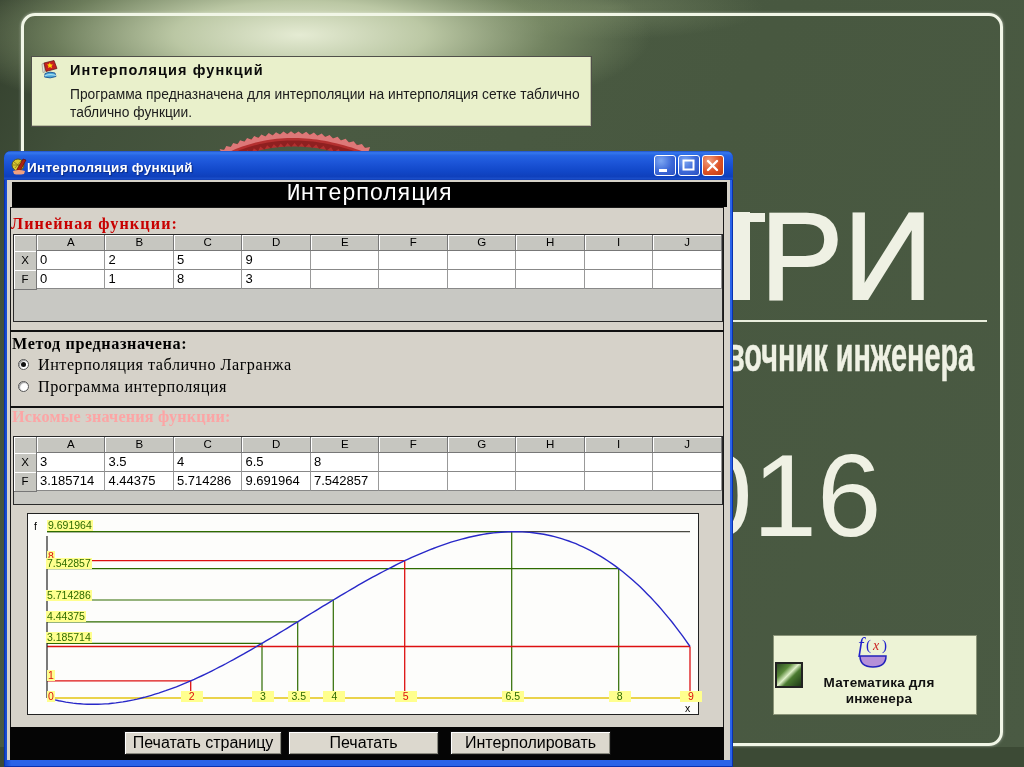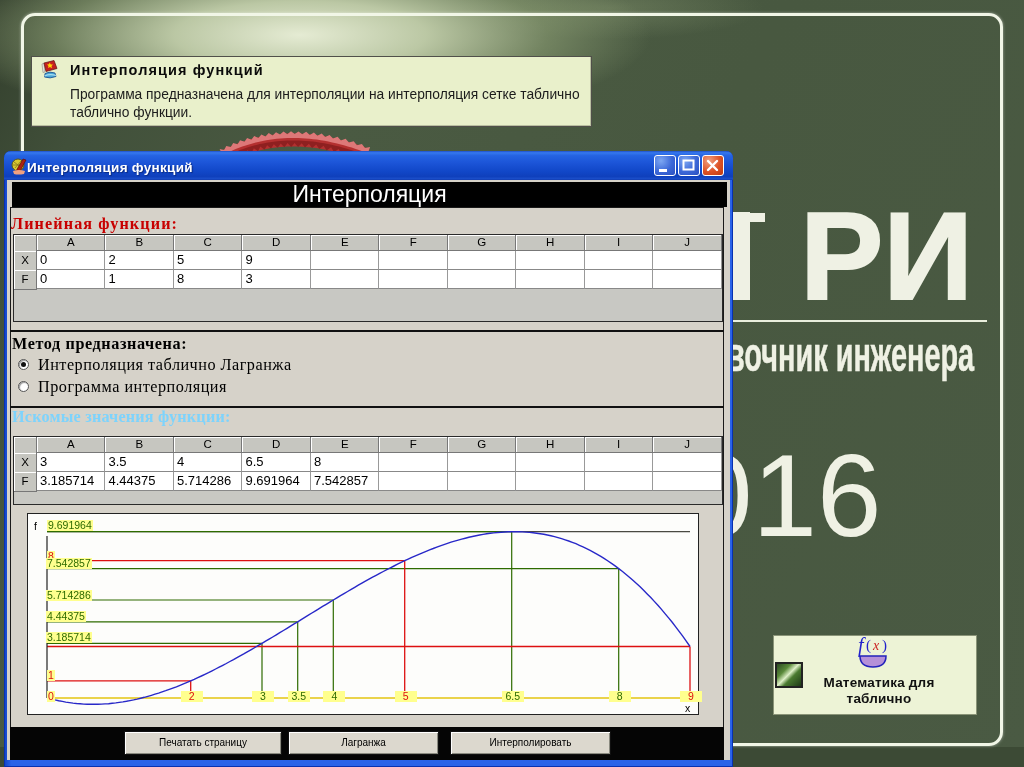--- a/index.html
+++ b/index.html
@@ -5,21 +5,21 @@
 .abs{position:absolute}
 #bg{left:0;top:0;width:1024px;height:767px;
  background:
  radial-gradient(ellipse 450px 120px at 300px 35px, rgba(234,240,216,.97) 0%, rgba(203,215,178,.88) 28%, rgba(148,166,122,.55) 55%, rgba(73,90,64,0) 78%),
  radial-gradient(ellipse 220px 45px at 610px 8px, rgba(140,156,116,.42) 0%, rgba(72,89,64,0) 70%),
  linear-gradient(118deg, #333f2d 0%, #41503a 10%, #4a5a42 28%, #485840 55%, #4a5a43 100%);
 }
 #bgdark{left:0;top:747px;width:1024px;height:20px;background:#3c4a35}
 #frame{left:21px;top:13px;width:976px;height:727px;border:3px solid #f1f6e7;border-radius:14px;box-shadow:0 0 3px rgba(255,255,255,.5)}
 .bigtxt{color:#eff1e4;white-space:nowrap;transform-origin:left top}
-#pri{left:800px;top:193px;font-size:125px;line-height:125px;font-weight:bold;-webkit-text-stroke:1.8px #eff1e4}
+#pri{left:760px;top:193px;font-size:125px;line-height:125px;font-weight:normal;-webkit-text-stroke:1.8px #eff1e4}
 #pribar{left:730px;top:212px;width:20px;height:88px;background:#eff1e4}
 #pristub{left:748px;top:213px;width:17px;height:9px;background:#eff1e4}
 #hline{left:660px;top:320px;width:327px;height:2px;background:#e9eedd}
 #vochnik{left:727px;top:330px;font-size:49px;line-height:49px;font-weight:bold;-webkit-text-stroke:.55px #eff1e4;transform:scaleX(.589)}
 #y016{left:688px;top:438px;font-size:116px;line-height:116px}
 #logobox{left:773px;top:635px;width:202px;height:78px;background:#edf3d6;border:1px solid #8a9478}
 #logoq{left:775px;top:662px;width:24px;height:22px;border:2px solid #222;background:linear-gradient(135deg,#2c4a22 0%,#5a8a3a 30%,#dff0c8 48%,#4a7a30 62%,#1e3a16 100%)}
 .logotxt{text-align:center;font-weight:bold;font-size:13.5px;color:#111;letter-spacing:.2px}
 
 #tip{left:31px;top:56px;width:559px;height:69px;background:#e9f0cb;border:1px solid #50504a;box-shadow:inset -1px -1px 0 #b9bfa0}
@@ -32,21 +32,21 @@
 #winbody{left:7px;top:180px;width:723px;height:580px;background:#d6d2c9}
 #titlebar{left:4px;top:151px;width:729px;height:29px;border-radius:7px 7px 0 0;
  background:linear-gradient(180deg,#2050c8 0%,#3578ee 6%,#2563e2 16%,#1c55d8 40%,#1147c8 70%,#0f40bc 88%,#1c50cc 97%,#0c32a0 100%)}
 #wintitle{left:27px;top:160px;color:#fff;font-weight:bold;font-size:13.5px;letter-spacing:.3px;text-shadow:1px 1px 1px #0a2a80}
 .wbtn{top:155px;width:22px;height:21px;border:1px solid #fff;border-radius:3px;box-sizing:border-box;
  background:radial-gradient(circle at 30% 25%,#7da7f2 0%,#3c68d8 55%,#2a50c0 100%)}
 .wbtn svg{position:absolute;left:0;top:0}
 #bclose{background:radial-gradient(circle at 30% 25%,#f0a080 0%,#dd5226 55%,#c03a10 100%)}
 
 #banner{left:12px;top:182px;width:715px;height:25px;background:#000}
-#bannertxt{left:12px;top:181px;width:715px;text-align:center;color:#fff;font-family:Liberation Sans, sans-serif;font-size:23px}
+#bannertxt{left:12px;top:181px;width:715px;text-align:center;color:#fff;font-family:Liberation Mono, monospace;font-size:23px}
 
 #cframe{left:10px;top:207px;width:714px;height:553px;border:1px solid #1a1a1a;box-sizing:border-box;background:#d6d2c9}
 .sep{left:10px;width:714px;height:2px;background:#111}
 .headserif{font-family:"Liberation Serif",serif;font-weight:bold;font-size:16.2px}
 
 .grid{left:13px;width:710px;background:#c8c8c3;border:1px solid #2a2a2a;box-sizing:border-box}
 .grow{position:absolute;left:0;width:708px;display:flex}
 .hc{box-sizing:border-box;background:#c6c6c0;border-right:1px solid #777;border-bottom:1px solid #777;box-shadow:inset 1px 1px 0 #fff;
  text-align:center;font-size:11.5px;color:#000;line-height:15px}
 .dc{box-sizing:border-box;background:#fff;border-right:1px solid #999;border-bottom:1px solid #888;
@@ -57,21 +57,21 @@
 .rdot{width:5px;height:5px;border-radius:50%;background:#111}
 .rlabel{font-family:"Liberation Serif",serif;font-size:16.2px;color:#000;letter-spacing:.5px}
 
 #chartbox{left:27px;top:513px;width:672px;height:202px;background:#fdfdfb;border:1px solid #222;box-sizing:border-box}
 .cl{position:absolute;font-size:10.5px;line-height:10.5px;background:#ffff8e;padding:0 1px;white-space:nowrap}
 .cl.g{color:#2e6b00}.cl.r{color:#dd1010}.cx{text-align:center}
 
 #bbar{left:10px;top:727px;width:714px;height:33px;background:#050505}
 .btn{top:731px;height:24px;background:#dcd8ce;border:1px solid #111;box-sizing:border-box;
  box-shadow:inset 1px 1px 0 #fff,inset -1px -1px 0 #8a8a80;
- text-align:center;font-size:10px;color:#000;line-height:22px}
+ text-align:center;font-size:16px;color:#000;line-height:22px}
 </style></head>
 <body>
 <div class="abs" id="bg"></div>
 <div class="abs" id="bgdark"></div>
 <div class="abs" id="frame"></div>
 <div class="abs bigtxt" id="pri">РИ</div>
 <div class="abs" id="pribar"></div>
 <div class="abs" id="pristub"></div>
 <div class="abs" id="hline"></div>
 <div class="abs bigtxt" id="vochnik">вочник инженера</div>
@@ -79,21 +79,21 @@
 <div class="abs" id="logobox"></div>
 <svg class="abs" style="left:846px;top:634px" width="70" height="36" viewBox="0 0 70 36">
  <path d="M14 22 Q14 33 27 33 Q40 33 40 22 Z" fill="#b590d8" stroke="#2222bb" stroke-width="1.5"></path>
  <text x="12" y="18" font-family="Liberation Serif,serif" font-style="italic" font-size="20" fill="#2222cc">f</text>
  <text x="20" y="16" font-family="Liberation Serif,serif" font-size="15" fill="#2222cc">(</text>
  <text x="27" y="16" font-family="Liberation Serif,serif" font-style="italic" font-size="14" fill="#cc2222">x</text>
  <text x="36" y="16" font-family="Liberation Serif,serif" font-size="15" fill="#2222cc">)</text>
 </svg>
 <div class="abs" id="logoq"></div>
 <div class="abs logotxt" style="left:783px;top:675px;width:192px">Математика для</div>
-<div class="abs logotxt" style="left:783px;top:691px;width:192px">таблично</div>
+<div class="abs logotxt" style="left:783px;top:691px;width:192px">инженера</div>
 <svg class="abs" style="left:215px;top:124px" width="160" height="32" viewBox="0 0 160 32">
     <polygon points="5.6,27.1 8.9,25.4 12.2,23.9 15.6,22.4 19.0,20.9 22.4,19.6 25.8,18.3 29.3,17.2 32.8,16.1 36.2,15.1 39.8,14.2 43.3,13.3 46.8,12.6 50.4,11.9 54.0,11.3 57.6,10.8 61.3,10.4 64.9,10.0 68.6,9.8 72.3,9.6 76.0,9.5 79.7,9.5 83.5,9.6 87.2,9.7 91.0,10.0 94.8,10.3 98.7,10.7 102.5,11.2 106.4,11.8 110.3,12.4 114.2,13.1 118.1,14.0 122.1,14.9 126.0,15.9 130.0,16.9 134.0,18.1 138.1,19.3 142.1,20.6 146.2,22.0 150.3,23.5 154.4,25.1 149.7,37.2 145.7,35.7 141.8,34.3 138.0,33.0 134.1,31.7 130.3,30.5 126.5,29.4 122.8,28.4 119.1,27.5 115.3,26.7 111.7,25.9 108.0,25.2 104.4,24.6 100.8,24.1 97.2,23.6 93.6,23.2 90.1,22.9 86.6,22.7 83.1,22.6 79.6,22.5 76.2,22.5 72.7,22.6 69.3,22.7 66.0,23.0 62.6,23.3 59.3,23.7 56.0,24.1 52.7,24.7 49.4,25.3 46.1,26.0 42.9,26.8 39.7,27.6 36.5,28.5 33.3,29.5 30.1,30.6 27.0,31.8 23.9,33.0 20.8,34.3 17.7,35.7 14.6,37.1 11.4,38.7" fill="#b43030"></polygon>
     <polygon points="4.6,25.1 9.1,26.0 11.3,21.9 15.8,22.9 18.2,18.9 22.6,20.2 25.1,16.3 29.5,17.7 32.1,14.0 36.4,15.7 39.2,12.0 43.4,13.9 46.4,10.4 50.5,12.5 53.7,9.1 57.7,11.4 61.0,8.2 65.0,10.6 68.5,7.6 72.3,10.2 76.0,7.3 79.7,10.1 83.5,7.4 87.2,10.3 91.2,7.8 94.8,10.9 98.9,8.5 102.4,11.8 106.7,9.6 110.2,13.0 114.6,11.0 118.0,14.6 122.6,12.7 125.9,16.4 130.6,14.8 133.9,18.6 138.7,17.2 141.9,21.2 146.9,19.9 150.0,24.1 155.1,23.0 152.8,29.3 148.7,27.7 144.7,26.3 140.7,24.9 136.7,23.6 132.8,22.4 128.8,21.3 124.9,20.2 121.0,19.2 117.2,18.4 113.3,17.6 109.5,16.8 105.7,16.2 101.9,15.6 98.2,15.2 94.4,14.8 90.7,14.5 87.0,14.2 83.3,14.1 79.7,14.0 76.0,14.0 72.4,14.1 68.8,14.3 65.3,14.5 61.7,14.8 58.2,15.3 54.7,15.7 51.2,16.3 47.7,17.0 44.3,17.7 40.8,18.5 37.4,19.4 34.0,20.4 30.7,21.4 27.3,22.6 24.0,23.8 20.7,25.1 17.4,26.5 14.1,27.9 10.8,29.5 7.6,31.1" fill="#dd7878"></polygon>
     <polygon points="11.6,39.2 13.0,34.0 17.9,36.1 19.4,31.1 24.1,33.4 25.8,28.5 30.3,31.1 32.2,26.2 36.6,29.0 38.8,24.2 43.0,27.3 45.4,22.6 49.5,25.8 52.1,21.2 56.0,24.6 58.8,20.2 62.7,23.8 65.7,19.5 69.4,23.2 72.6,19.1 76.2,23.0 79.6,19.0 83.1,23.1 86.7,19.2 90.0,23.4 93.9,19.7 97.1,24.1 101.2,20.6 104.3,25.1 108.6,21.8 111.6,26.4 116.1,23.2 118.9,28.0 123.7,25.1 126.4,29.9 131.3,27.2 134.0,32.2 139.1,29.6 141.7,34.8 146.9,32.4 149.5,37.7 151.9,31.6 147.8,30.1 143.8,28.6 139.9,27.3 136.0,26.0 132.0,24.8 128.2,23.7 124.3,22.6 120.4,21.7 116.6,20.8 112.8,20.0 109.1,19.3 105.3,18.7 101.6,18.1 97.9,17.6 94.2,17.3 90.5,16.9 86.9,16.7 83.3,16.6 79.7,16.5 76.1,16.5 72.5,16.6 69.0,16.8 65.5,17.0 62.0,17.3 58.5,17.7 55.1,18.2 51.6,18.8 48.2,19.4 44.8,20.1 41.5,20.9 38.1,21.8 34.8,22.8 31.5,23.8 28.2,24.9 24.9,26.1 21.6,27.4 18.4,28.8 15.1,30.2 11.9,31.7 8.7,33.4" fill="#8e2020"></polygon>
   </svg>
 <div class="abs" id="tip"></div>
 <svg class="abs" style="left:40px;top:59px" width="20" height="22" viewBox="0 0 20 22">
  <polygon points="2,5 4,4 5,13 3,13.5" fill="#e8e4da" stroke="#777" stroke-width=".5"></polygon>
  <polygon points="4,4 14,1.5 17,9.5 6,12.5" fill="#c42020" stroke="#5e0e0e" stroke-width=".7"></polygon>
  <polygon points="9.6,3.6 10.8,5.5 13,5.6 11.5,7 12,9.2 10,8.1 8,9 8.5,6.9 7,5.4 9.1,5.3" fill="#ffd400"></polygon>
@@ -178,21 +178,21 @@
 
 <div class="abs sep" style="top:330px"></div>
 <div class="abs headserif" style="left:12px;top:335px;color:#000;letter-spacing:.6px">Метод предназначена:</div>
 <div class="abs radio" style="left:18px;top:359px"></div>
 <div class="abs rdot" style="left:21px;top:362px"></div>
 <div class="abs rlabel" style="left:38px;top:356px">Интерполяция таблично Лагранжа</div>
 <div class="abs radio" style="left:18px;top:381px"></div>
 <div class="abs rlabel" style="left:38px;top:378px">Программа интерполяция</div>
 <div class="abs sep" style="top:406px"></div>
 
-<div class="abs headserif" style="left:12px;top:408px;color:#7dd3fc;letter-spacing:.2px">Искомые значения функции:</div>
+<div class="abs headserif" style="left:12px;top:408px;color:#fca5a5;letter-spacing:.2px">Искомые значения функции:</div>
 <div class="abs grid" style="top:436px;height:69px" id="grid2">
     <div class="grow" style="top:0;height:16px">
       <div class="lc" style="width:22px;height:16px"></div>
       <div class="hc" style="width:68.6px;height:16px">A</div>
       <div class="hc" style="width:68.6px;height:16px">B</div>
       <div class="hc" style="width:68.6px;height:16px">C</div>
       <div class="hc" style="width:68.6px;height:16px">D</div>
       <div class="hc" style="width:68.6px;height:16px">E</div>
       <div class="hc" style="width:68.6px;height:16px">F</div>
       <div class="hc" style="width:68.6px;height:16px">G</div>
@@ -267,14 +267,14 @@
 <div class="cl g cx" style="left:295.3px;top:177px;width:20px">4</div>
 <div class="cl r cx" style="left:366.7px;top:177px;width:20px">5</div>
 <div class="cl g cx" style="left:473.7px;top:177px;width:20px">6.5</div>
 <div class="cl g cx" style="left:580.7px;top:177px;width:20px">8</div>
 <div class="cl r cx" style="left:652.0px;top:177px;width:20px">9</div>
 <div class="cl" style="left:656px;top:189px;background:none;color:#000">x</div>
 </div>
 
 <div class="abs" id="bbar"></div>
 <div class="abs btn" style="left:124px;width:158px">Печатать страницу</div>
-<div class="abs btn" style="left:288px;width:151px">Лагранжа</div>
+<div class="abs btn" style="left:288px;width:151px">Печатать</div>
 <div class="abs btn" style="left:450px;width:161px">Интерполировать</div>
 
 </body></html>

